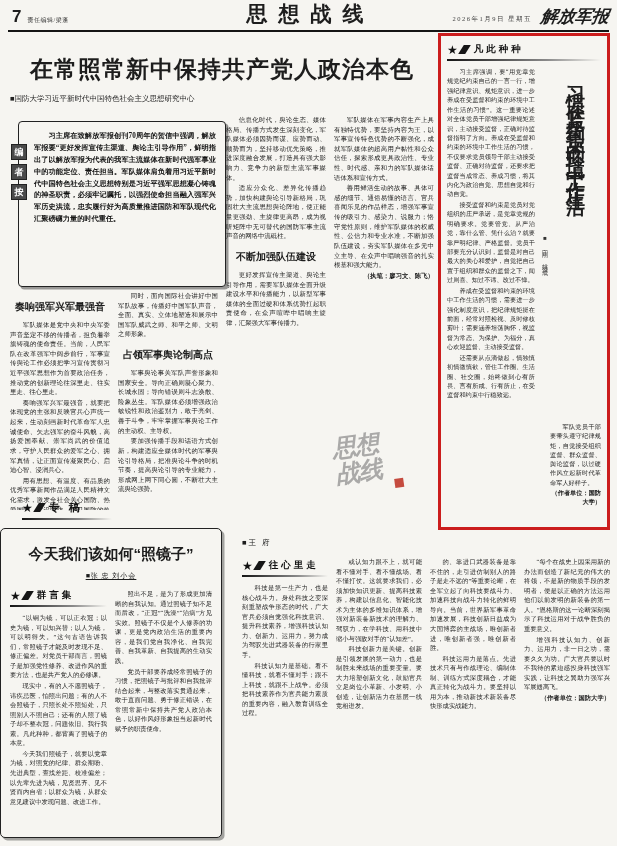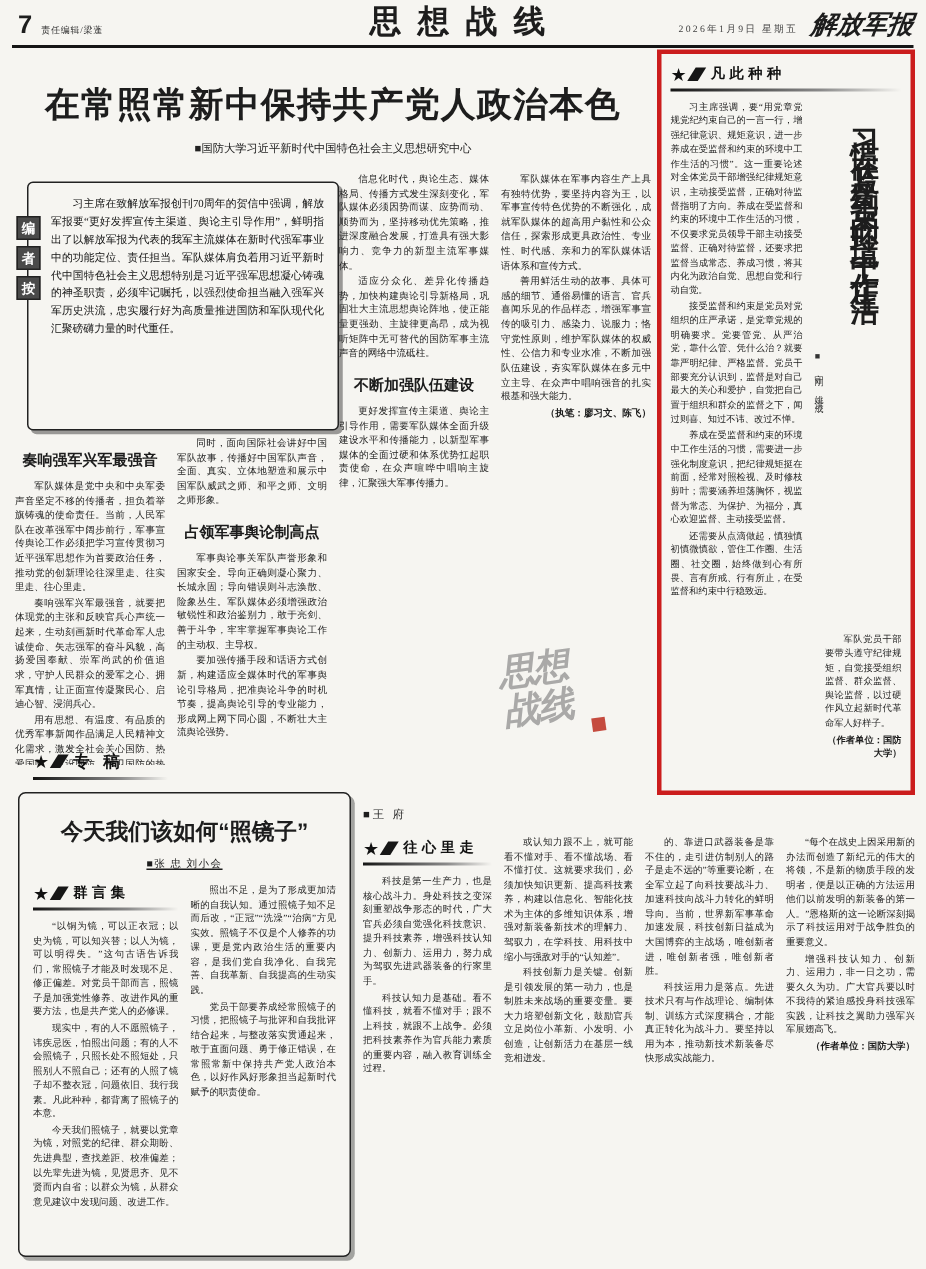--- a/index.html
+++ b/index.html
@@ -17,36 +17,36 @@
     font:bold 21px "Liberation Sans","DejaVu Sans",sans-serif;letter-spacing:11px;white-space:nowrap;}
   .header-right{position:absolute;right:0;bottom:0;display:flex;align-items:flex-end;gap:9px;}
   .date{font-size:6.5px;color:#444;letter-spacing:1.5px;padding-bottom:4px;}
   .masthead{font:bold 17px "DejaVu Serif",serif;font-style:italic;transform:skewX(-8deg);white-space:nowrap;}
   .rule{position:absolute;top:30px;left:8px;right:8px;height:2px;background:#151515;}
 
   
   .top-article{position:absolute;left:10px;top:38px;width:424px;height:492px;}
   .main-headline{font:bold 23px "Liberation Sans","DejaVu Sans",sans-serif;
     text-align:center;letter-spacing:1px;margin:16px 0 9px;white-space:nowrap;}
-  .main-byline{text-align:center;font-size:7.5px;color:#222;margin:0 0 11px;}
+  .main-byline{text-align:left;font-size:7.5px;color:#222;margin:0 0 11px;}
   .cols{position:relative;display:flex;gap:8px;height:395px;overflow:hidden;}
   .col{flex:1;font-size:6.4px;line-height:1.5;text-align:justify;color:#1c1c1c;overflow:hidden;}
   .col p{margin:0 0 1px;text-indent:2em;}
   .pad-ed{padding-top:176px;}
   .subhead{font:bold 10px "Liberation Sans","DejaVu Sans",sans-serif;
     text-align:center;margin:9px 0 6px;text-indent:0;white-space:nowrap;}
   .article-byline{text-align:right;font-weight:bold;text-indent:0;margin-top:4px;}
 
   .editor-note{position:absolute;left:8px;top:6px;width:182px;height:146px;
     border:1.5px solid #222;border-radius:4px;box-shadow:2.5px 2.5px 0 rgba(40,40,40,.45);
     padding:9px 9px 9px 15px;background:#f6f5f1;z-index:2;box-sizing:content-box;}
   .editor-label{position:absolute;left:-8px;top:22px;display:flex;flex-direction:column;gap:4px;}
   .editor-label span{width:14px;height:14px;background:#4a4a4a;color:#fff;
     font:bold 9px/14px "Liberation Sans",sans-serif;text-align:center;border:1px solid #222;}
-  .editor-text{font-size:7.2px;font-weight:normal;line-height:1.65;text-align:justify;text-indent:2em;color:#111;margin:0;}
+  .editor-text{font-size:7.2px;font-weight:bold;line-height:1.65;text-align:justify;text-indent:2em;color:#111;margin:0;}
 
   .calligraphy{position:absolute;left:300px;top:300px;width:94px;height:88px;
     transform:rotate(-8deg);display:flex;align-items:center;justify-content:center;text-align:center;z-index:1;}
   .calligraphy .script{font:bold italic 24px "DejaVu Serif",serif;color:#8d8d8d;opacity:.72;
     letter-spacing:-1px;line-height:1.1;width:60px;}
   .seal{position:absolute;right:4px;bottom:10px;width:9px;height:9px;background:#c0392b;opacity:.9;}
 
   
   .badge{display:flex;align-items:center;gap:2px;font:bold 9.5px "Liberation Sans","DejaVu Sans",sans-serif;color:#111;}
   .badge .star{font-size:12px;line-height:1;}
@@ -66,21 +66,21 @@
   .study-title{writing-mode:vertical-rl;text-orientation:upright;
     font:bold 19px "Liberation Sans","DejaVu Sans",sans-serif;letter-spacing:8px;height:386px;margin-top:4px;}
   .study-closing{font-size:6.2px;line-height:1.5;text-align:justify;margin:4px 0 0;width:100%;text-indent:2em;}
   .study-attribution{font-size:6.2px;font-weight:bold;text-align:right;width:100%;margin-top:2px;}
 
   
   .zhuangao{position:absolute;left:22px;top:500px;width:90px;}
   .zhuangao .badge{font-size:11px;}
 
   
-  .mirror-box{position:absolute;left:12px;top:528px;width:222px;height:310px;
+  .mirror-box{position:absolute;left:0;top:528px;width:222px;height:310px;
     border:1.5px solid #222;border-radius:5px;box-shadow:2.5px 2.5px 0 rgba(40,40,40,.4);
     box-sizing:border-box;padding:12px 9px 13px;background:#f6f5f1;}
   .mirror-headline{font:bold 15px "Liberation Sans","DejaVu Sans",sans-serif;text-align:center;margin:4px 0 7px;white-space:nowrap;}
   .mirror-authors{text-align:center;font-size:7px;margin:0 0 8px;letter-spacing:1px;text-decoration:underline;}
   .mirror-cols{display:flex;gap:8px;height:226px;overflow:hidden;}
   .mirror-col{flex:1;font-size:6.3px;line-height:1.52;text-align:justify;overflow:hidden;}
   .mirror-col p{margin:0 0 1px;text-indent:2em;}
 
   
   .tech-article{position:absolute;left:242px;top:538px;width:368px;height:302px;}

